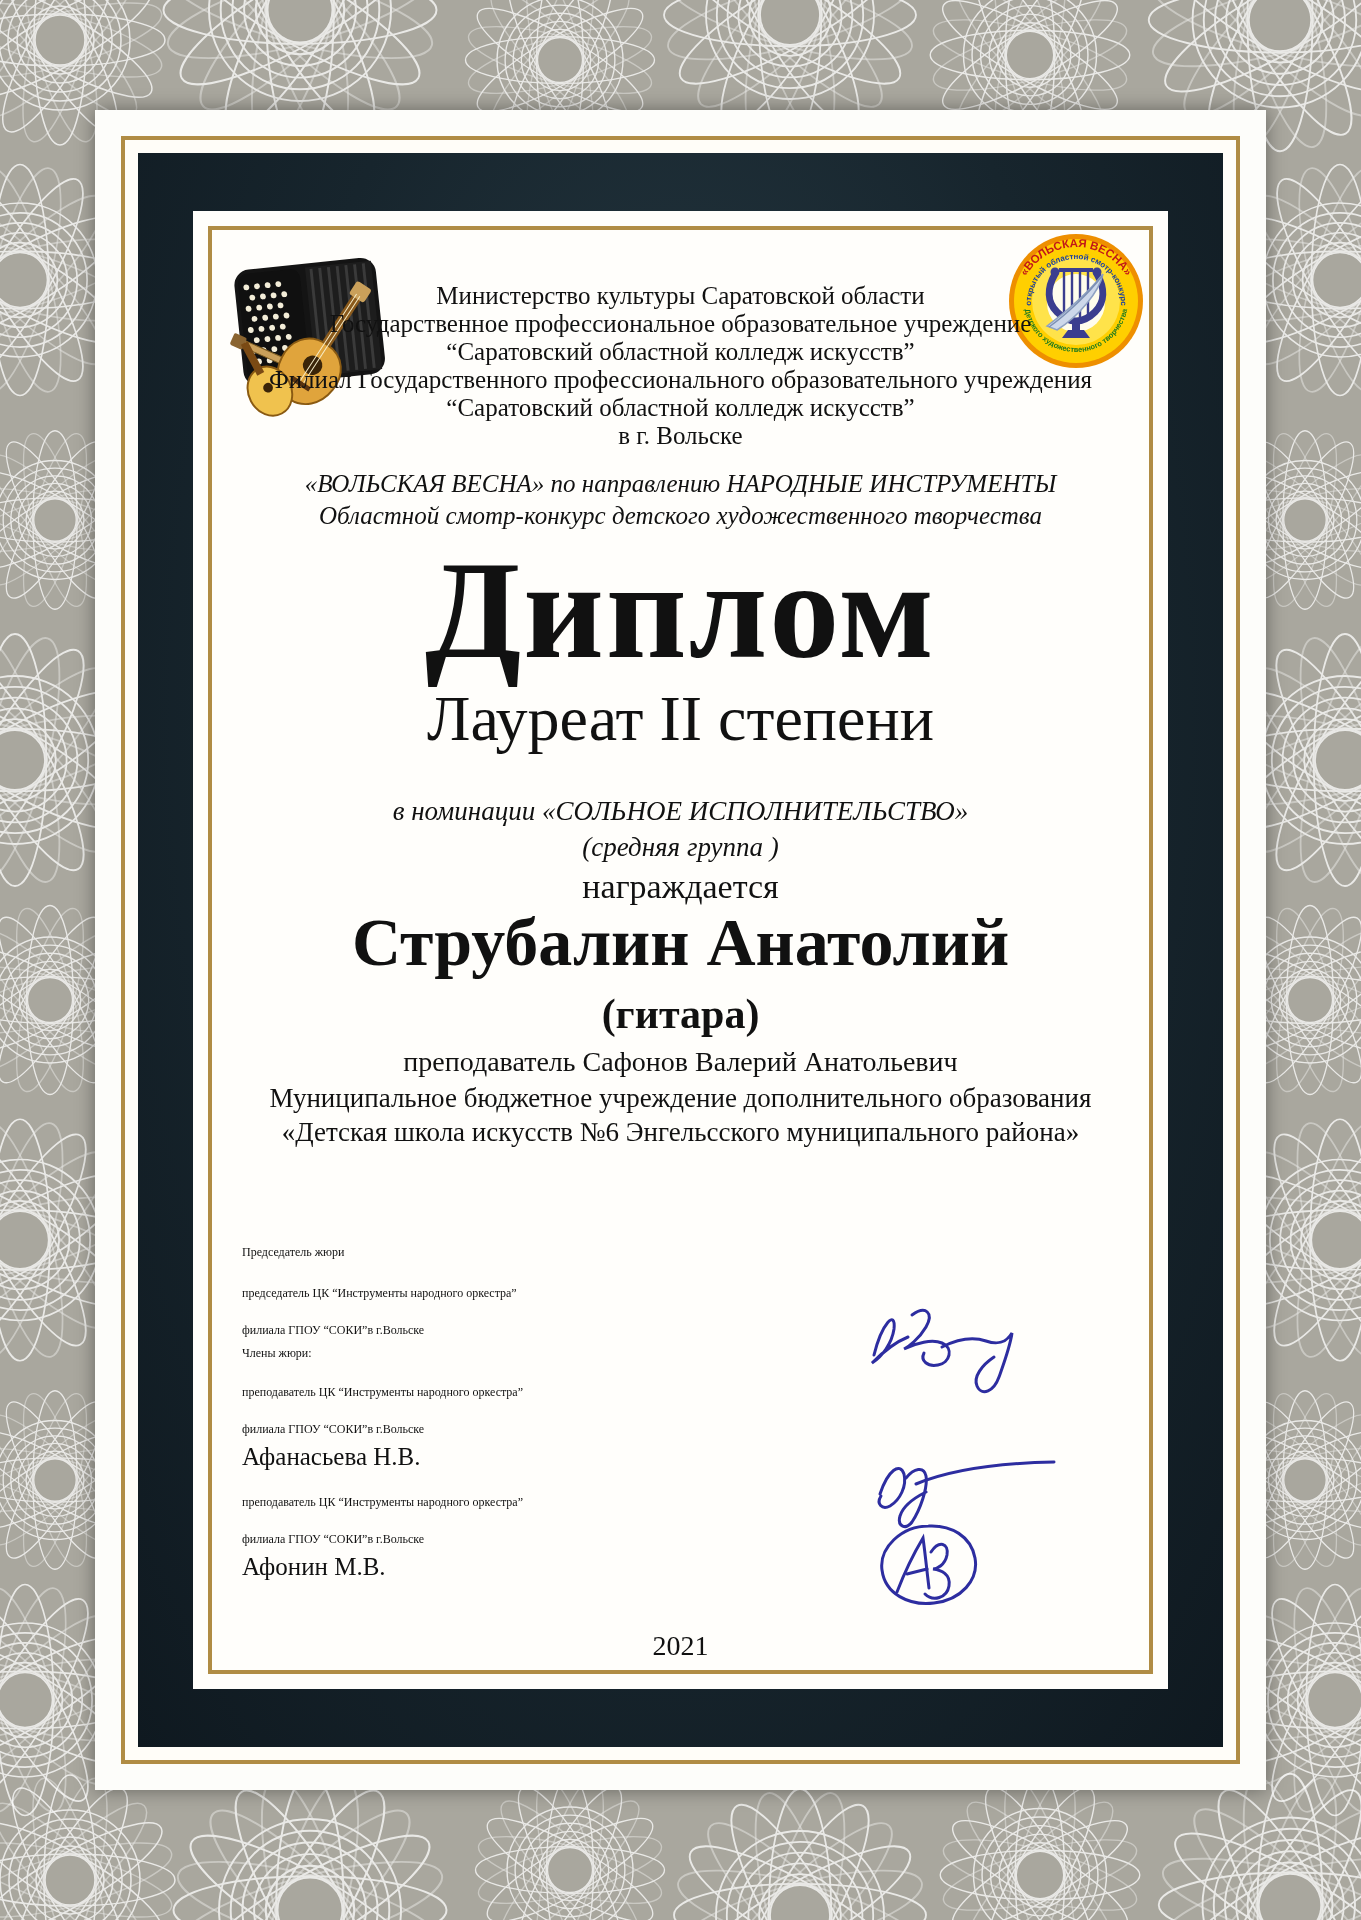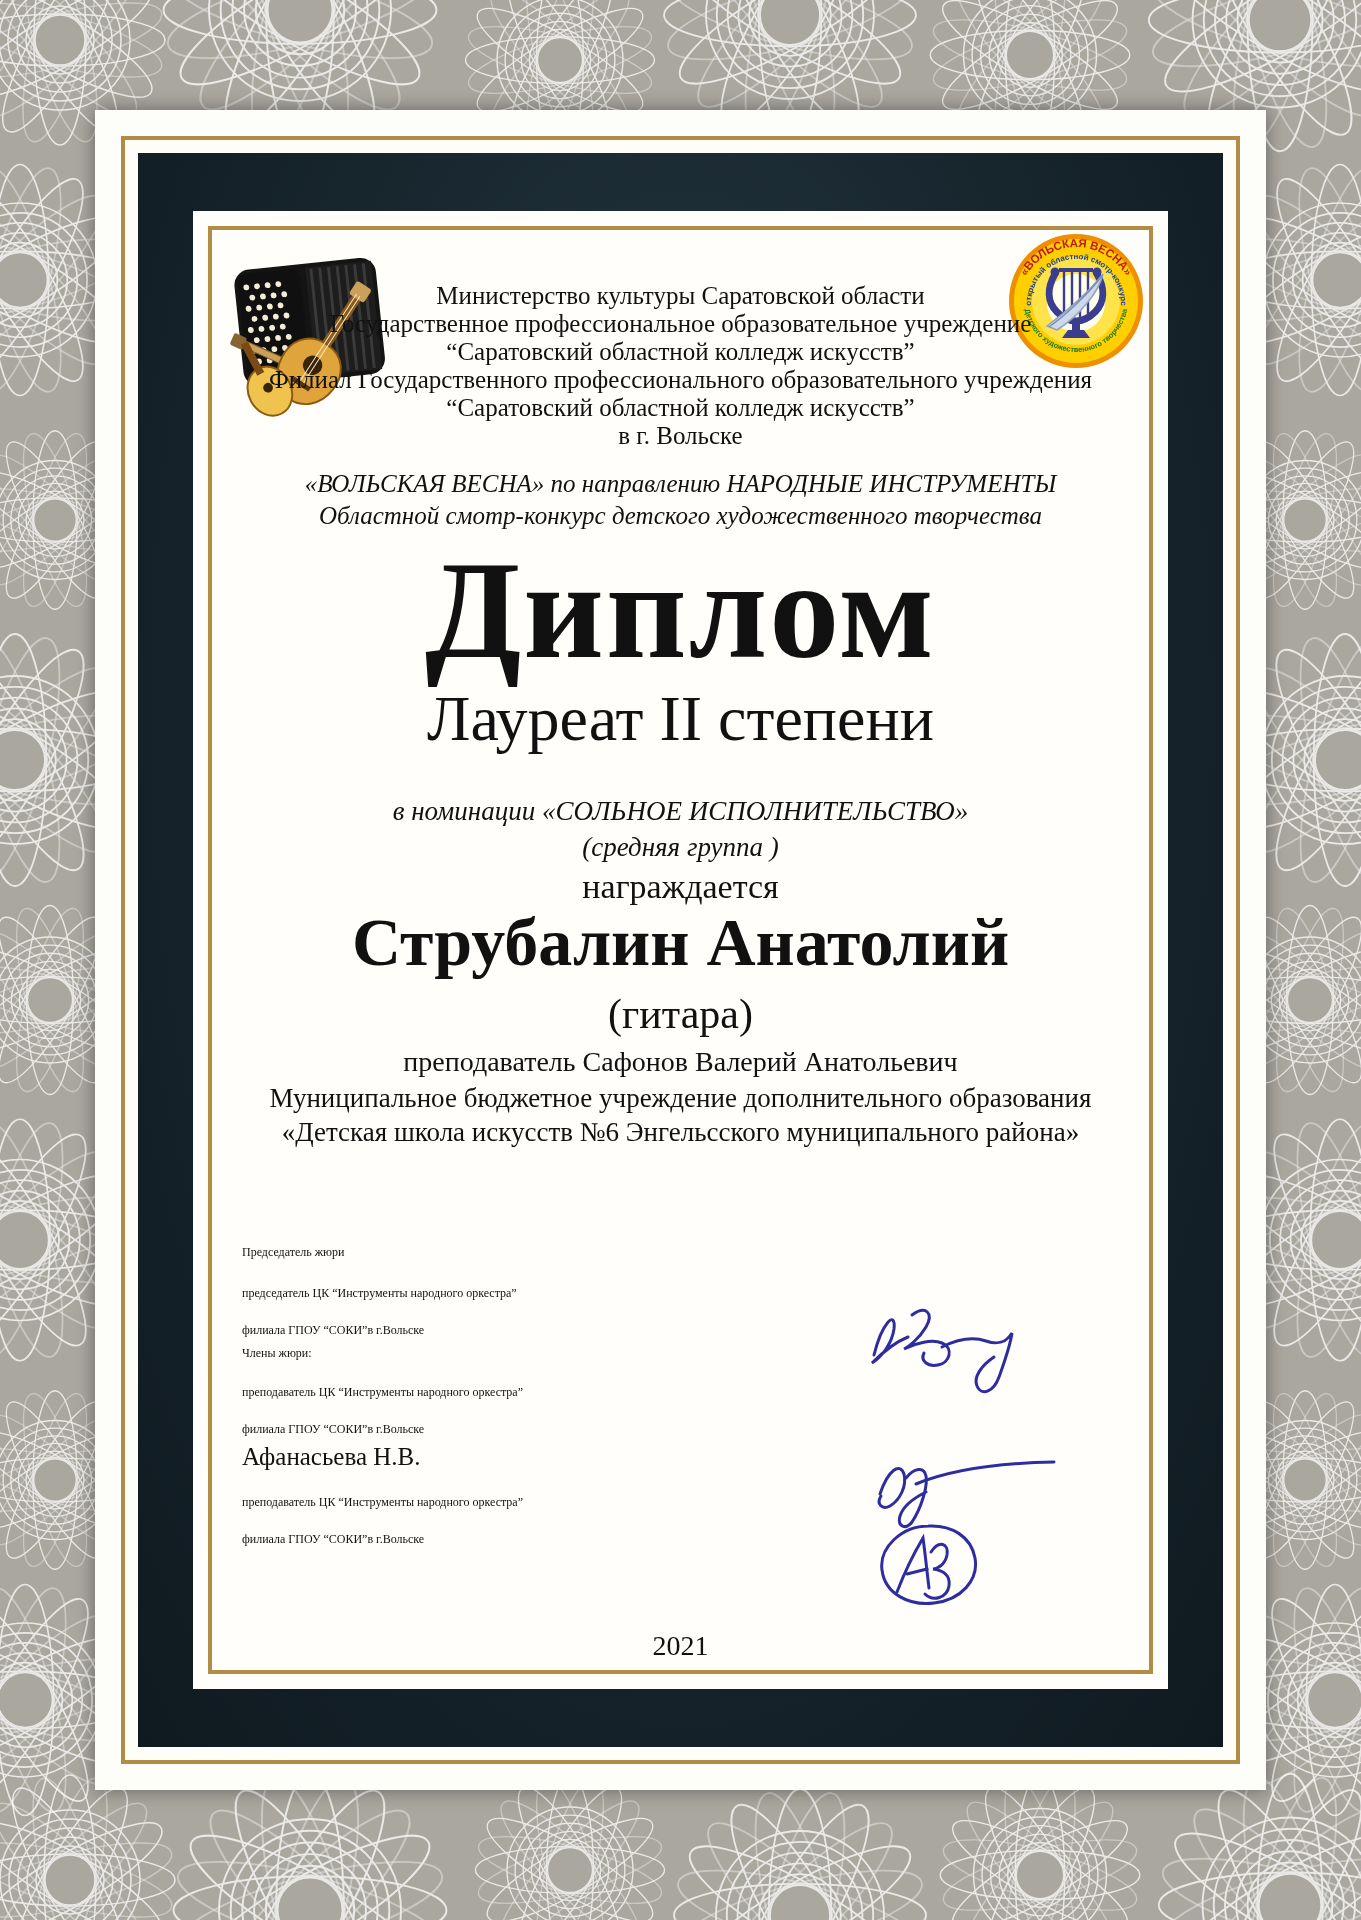--- a/index.html
+++ b/index.html
@@ -31,21 +31,21 @@
   .org-block{padding-top:52px;position:relative;z-index:2;}
   .org-line{font-size:25px;line-height:28px;}
   .comp-block{margin-top:18px;}
   .comp-line{font-style:italic;font-size:25px;line-height:32px;}
   .big-title{font-size:140px;line-height:1.08;font-weight:bold;margin-top:2px;letter-spacing:2px;}
   .award{font-size:64px;line-height:56px;margin-top:6px;}
   .nomination{margin-top:46px;font-style:italic;font-size:27px;line-height:36px;}
   .group{font-style:italic;font-size:27px;line-height:36px;}
   .awarded{font-size:34px;line-height:44px;}
   .recipient{font-size:68px;line-height:66px;font-weight:bold;}
-  .instrument{font-size:42px;line-height:50px;font-weight:normal;margin-top:14px;}
+  .instrument{font-size:42px;line-height:50px;font-weight:bold;margin-top:14px;}
   .teacher{font-size:28px;line-height:38px;margin-top:4px;}
   .school1{font-size:27px;line-height:34px;}
   .school2{font-size:27px;line-height:34px;}
 
   .jury{position:absolute;left:30px;top:1012px;width:520px;text-align:left;}
   .jury .small{font-size:12px;line-height:21px;}
   .jury .name{font-size:25px;line-height:30px;}
   .mb20{margin-bottom:20px;}.mb16{margin-bottom:16px;}.mb2{margin-bottom:2px;}
   .mb22{margin-bottom:22px;}.mb18{margin-bottom:18px;}
 
@@ -259,20 +259,21 @@
       <div class="jury">
         <div class="small mb20">Председатель жюри</div>
         <div class="small mb16">председатель ЦК “Инструменты народного оркестра”</div>
         <div class="small mb2">филиала ГПОУ “СОКИ”в г.Вольске</div>
         <div class="small mb18">Члены жюри:</div>
         <div class="small mb16">преподаватель ЦК “Инструменты народного оркестра”</div>
         <div class="small mb2">филиала ГПОУ “СОКИ”в г.Вольске</div>
         <div class="name mb20">Афанасьева Н.В.</div>
         <div class="small mb16">преподаватель ЦК “Инструменты народного оркестра”</div>
         <div class="small mb2">филиала ГПОУ “СОКИ”в г.Вольске</div>
+        <div class="name">Афонин М.В.</div>
       </div>
 
       <svg class="sig sig1" viewBox="0 0 215 120" xmlns="http://www.w3.org/2000/svg">
         <g fill="none" stroke="#2d2da0" stroke-width="3" stroke-linecap="round">
           <path d="M22,70 C30,38 44,24 42,44 C40,58 30,72 20,78 C34,64 46,56 56,52"></path>
           <path d="M60,30 C74,20 82,28 74,42 C67,54 56,62 52,64 C64,58 80,54 90,58 C102,63 98,78 86,80 C76,82 68,76 72,68"></path>
           <path d="M90,62 C106,54 122,52 134,56 C146,60 154,58 160,48 C158,62 152,78 147,92 C142,106 130,112 125,101 C121,92 130,80 142,72"></path>
         </g>
       </svg>
       <svg class="sig sig2" viewBox="0 0 205 90" xmlns="http://www.w3.org/2000/svg">

